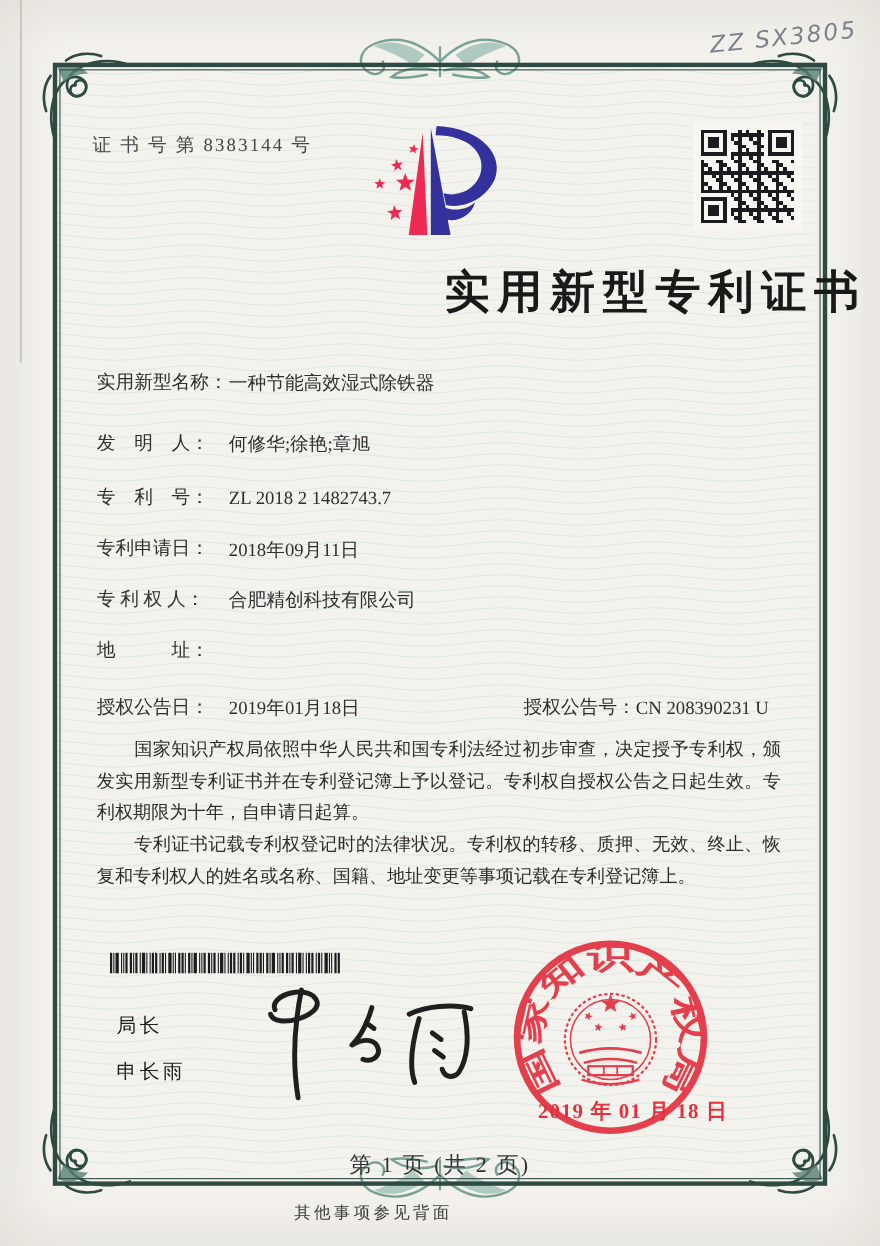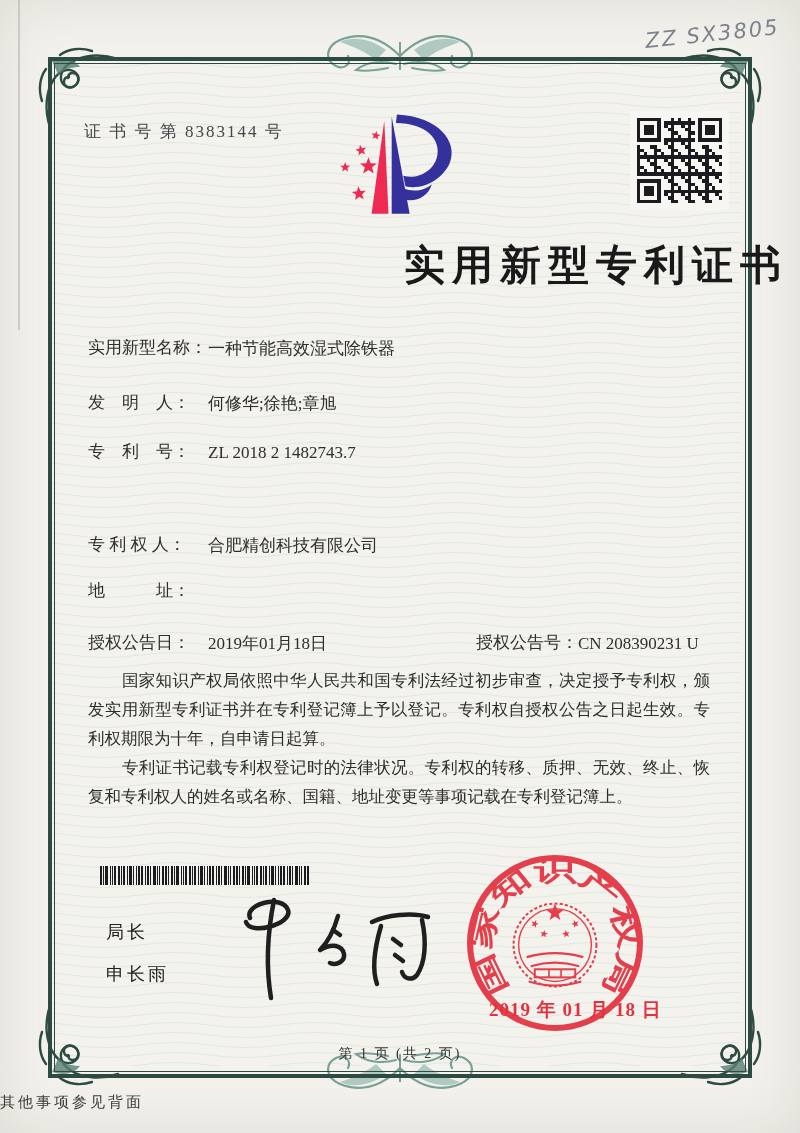--- a/index.html
+++ b/index.html
@@ -42,22 +42,22 @@
     position:absolute;left:106px;font-size:18px;color:#202020;letter-spacing:3px;
     font-family:"Liberation Sans","DejaVu Sans",sans-serif;
   }
   .officer.role{top:920px;} .officer.name{top:962px;}
   .signature{position:absolute;left:216px;top:886px;width:238px;height:128px;}
   .seal{position:absolute;left:464px;top:852px;width:182px;height:182px;opacity:.93;}
   .seal-date{
     position:absolute;left:489px;top:997px;font-size:19px;font-weight:600;
     color:var(--seal-red,#e23240);letter-spacing:1px;white-space:nowrap;
   }
-  .page-info{position:absolute;left:0;top:1045px;width:800px;text-align:center;font-size:14px;color:#333;letter-spacing:2px;}
-  .back-note{position:absolute;left:0;top:1093px;width:679px;text-align:left;font-size:15px;color:#3a3a3a;letter-spacing:3px;}
+  .page-info{position:absolute;left:0;top:1045px;width:800px;text-align:center;font-size:20px;color:#333;letter-spacing:2px;}
+  .back-note{position:absolute;left:0;top:1093px;width:679px;text-align:center;font-size:15px;color:#3a3a3a;letter-spacing:3px;}
 </style>
 </head>
 <body>
 
 <div class="page">
 
   <svg class="watermark" aria-hidden="true">
     <defs>
       <pattern id="wav" width="140" height="10" patternUnits="userSpaceOnUse">
         <path d="M0,5 Q35,0 70,5 T140,5" fill="none" stroke="#c7ded6" stroke-width="1"></path>
@@ -366,20 +366,23 @@
 
   <div class="frow" style="top:336px">
     <span class="flabel">实用新型名称：</span><span class="fvalue">一种节能高效湿式除铁器</span>
   </div>
   <div class="frow" style="top:391px">
     <span class="flabel">发　明　人：</span><span class="fvalue">何修华;徐艳;章旭</span>
   </div>
   <div class="frow" style="top:440px">
     <span class="flabel">专　利　号：</span><span class="fvalue">ZL 2018 2 1482743.7</span>
   </div>
+  <div class="frow" style="top:487px">
+    <span class="flabel">专利申请日：</span><span class="fvalue">2018年09月11日</span>
+  </div>
   <div class="frow" style="top:533px">
     <span class="flabel">专 利 权 人：</span><span class="fvalue">合肥精创科技有限公司</span>
   </div>
   <div class="frow" style="top:579px">
     <span class="flabel">地　　　址：</span>
   </div>
   <div class="frow" style="top:631px">
     <span class="flabel">授权公告日：</span><span class="fvalue">2019年01月18日</span>
     <span class="grant2">
       <span class="flabel" style="width:auto;margin-right:0">授权公告号：</span><span class="fvalue">CN 208390231 U</span>

